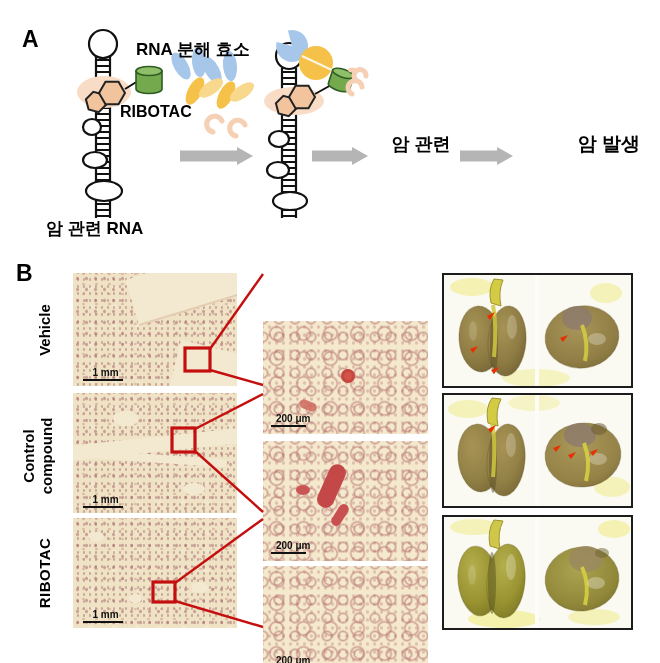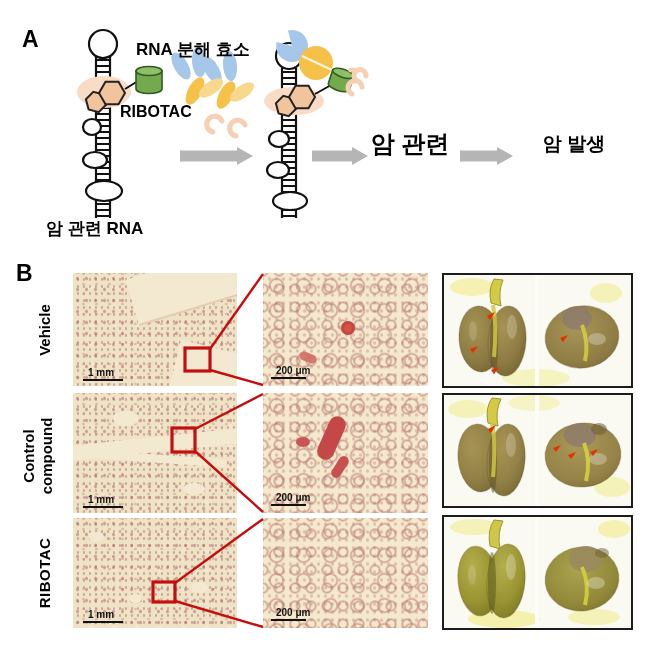--- a/index.html
+++ b/index.html
@@ -23,25 +23,26 @@
     background-position:0 0,4px 6px,2px 3px,7px 5px;
   }
   .histo-high{
     background-color:#f5e9cd;
     background-image:
       radial-gradient(circle, rgba(245,233,205,0) 5px, rgba(186,120,115,.6) 6.5px, rgba(245,233,205,0) 8.5px),
       radial-gradient(circle, rgba(245,233,205,0) 3px, rgba(170,98,102,.5) 4.5px, rgba(245,233,205,0) 6.5px),
       radial-gradient(rgba(190,128,122,.4) 1px, transparent 2px);
     background-size:27px 25px,16px 18px,7px 8px;
     background-position:0 0,8px 7px,3px 2px;
+    margin-top:48px;
   }
   .feat{position:absolute;}
   .cream{background:#f3e9d1;}
   
-  .sbar{position:absolute;left:10px;bottom:5px;}
+  .sbar{position:absolute;left:10px;bottom:5px;text-align:center;}
   .sbar .lbl{font-size:10px;font-weight:bold;color:#111;margin:0 0 1px 5px;white-space:nowrap;}
   .sbar .bar{height:2.5px;background:#111;}
   .bar-low{width:40px;}
   .bar-high{width:35px;}
   
   .frame{position:absolute;border:2px solid #1c1c1c;background:#fbfaf2;box-sizing:border-box;}
   .frame svg{display:block;width:100%;height:100%;}
   .overlay{position:absolute;left:0;top:0;pointer-events:none;}
   .diagram{position:absolute;left:0;top:0;}
 </style>
@@ -118,24 +119,24 @@
       <ellipse cx="352" cy="70" rx="4" ry="2.5" fill="#f6d0b4"></ellipse>
     </g>
 
     <polygon fill="#b5b5b5" points="312,150.5 352,150.5 352,147 368,156 352,165 352,161.5 312,161.5"></polygon>
     <polygon fill="#b5b5b5" points="460,150.5 497,150.5 497,147 513,156 497,165 497,161.5 460,161.5"></polygon>
   </svg>
 
   <div class="txt" style="left:136px;top:38px;font-size:17px;">RNA 분해 효소</div>
   <div class="txt" style="left:120px;top:103px;font-size:16px;">RIBOTAC</div>
   <div class="txt" style="left:46px;top:217px;font-size:17px;text-align:right;">암 관련 RNA</div>
-  <div class="txt t-center" style="left:363px;top:132px;width:94px;font-size:24px;line-height:24px;">
+  <div class="txt t-center" style="left:374px;top:132px;width:94px;font-size:18px;line-height:24px;">
     <span>암 관련</span><br>
   </div>
-  <div class="txt t-center" style="left:508px;top:132px;width:132px;font-size:19px;line-height:24px;">
+  <div class="txt t-center" style="left:508px;top:132px;width:132px;font-size:19px;line-height:24px;text-align:right;">
     <span>암 발생</span><br>
   </div>
 
   <div class="pLabel" style="left:16px;top:260px;">B</div>
 
   <div class="rowLabel" style="width:100px;left:-5px;top:321px;">Vehicle</div>
   <div class="rowLabel" style="width:82px;left:-3px;top:438px;">Control compound</div>
   <div class="rowLabel" style="width:100px;left:-5px;top:564px;letter-spacing:.5px;">RIBOTAC</div>
 
   <div class="histo histo-low" style="left:73px;top:273px;width:164px;height:113px;">

